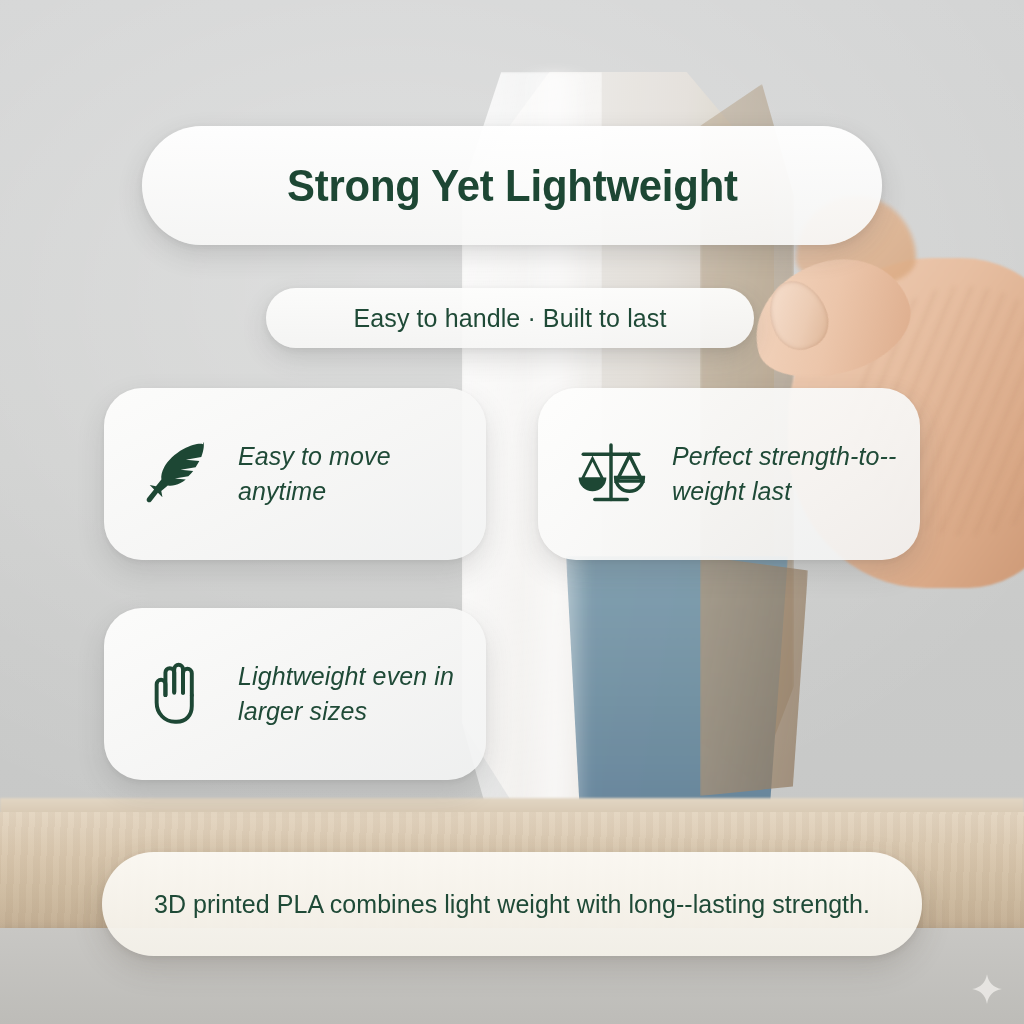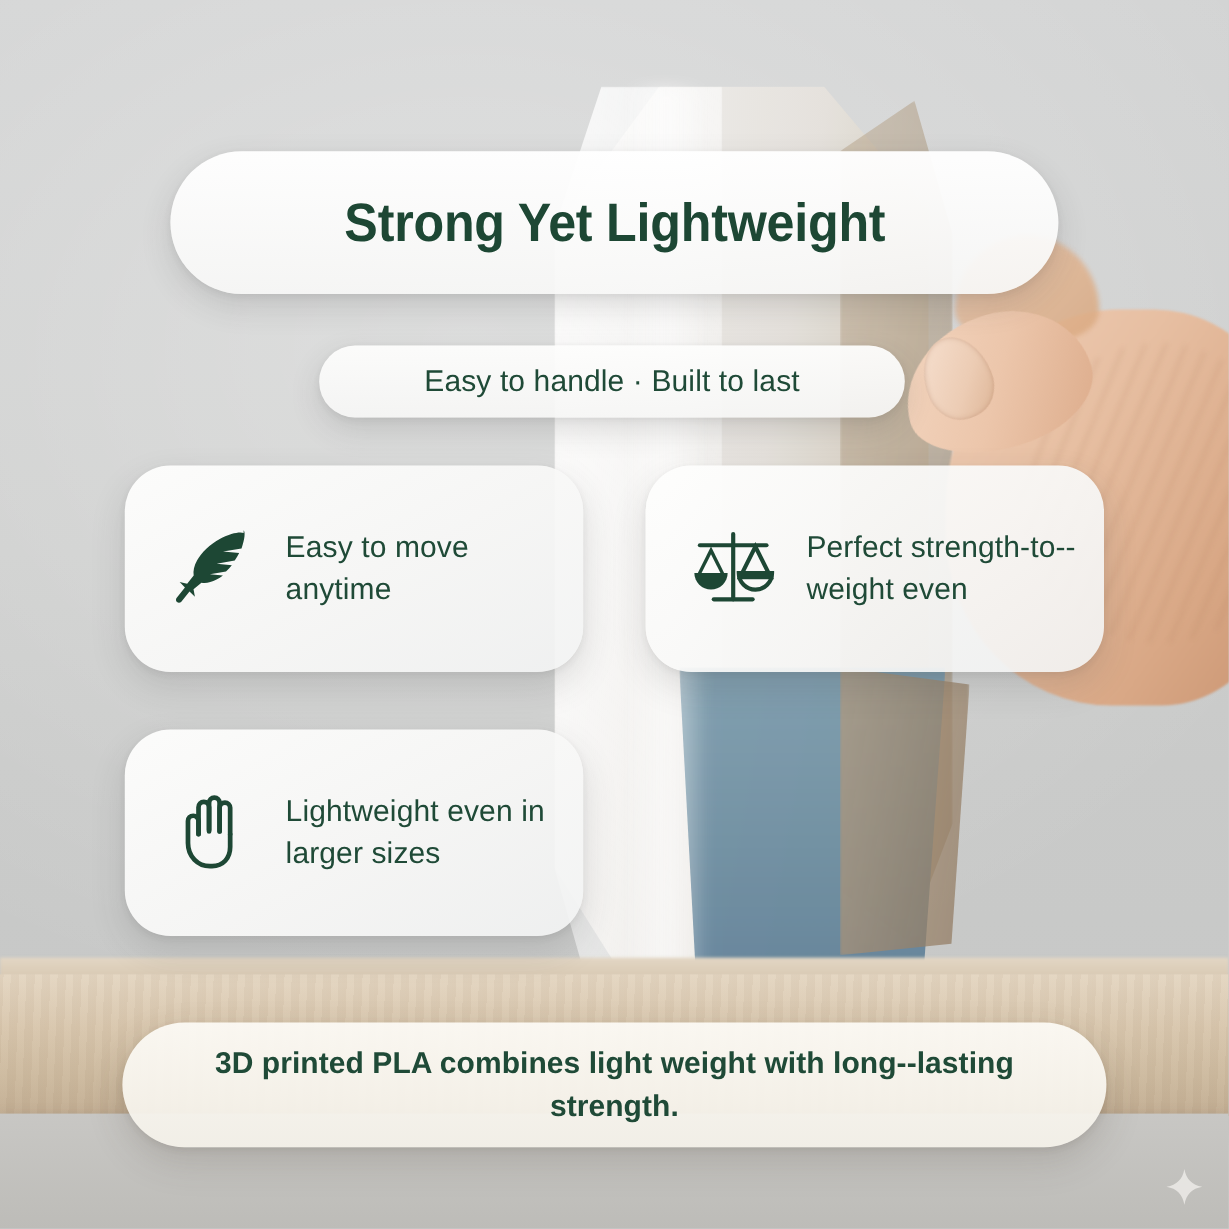--- a/index.html
+++ b/index.html
@@ -171,21 +171,21 @@
   }
 
   
   #feature-grid{
     position:absolute;
     left:104px; top:388px;
     width:816px; height:392px;
     display:grid;
     grid-template-columns:382px 382px;
     grid-template-rows:172px 172px;
-    column-gap:52px; row-gap:48px;
+    column-gap:52px; row-gap:48px;font-style:italic;
   }
   .feature-card{
     border-radius:38px;
     background:linear-gradient(150deg,rgba(254,254,253,.95) 0%, rgba(248,248,247,.93) 55%, rgba(242,243,243,.90) 100%);
     box-shadow:0 12px 28px rgba(60,60,60,.15), 0 2px 5px rgba(60,60,60,.07);
     display:flex; align-items:center;
     padding:0 22px 0 34px;
     gap:22px;
   }
   .feature-icon{
@@ -203,21 +203,20 @@
   }
 
   #footer-banner{
     left:102px; top:852px; width:820px; height:104px;
     border-radius:52px;
     display:flex; align-items:center; justify-content:center;
     text-align:center;
     background:linear-gradient(180deg,rgba(252,250,245,.94),rgba(245,242,234,.92));
     box-shadow:0 12px 30px rgba(70,60,50,.18), 0 2px 6px rgba(70,60,50,.10);
     padding:16px 36px;
-    font-weight:bold;
   }
   #footer-banner .footer-text{
     color:#1f4a37;
     font-size:25px;
     line-height:1.44;
     letter-spacing:.05px;
   }
 </style>
 </head>
 <body>
@@ -279,21 +278,21 @@
             <line x1="8" y1="15" x2="56" y2="15"></line>
             <line x1="18" y1="54" x2="46" y2="54"></line>
           </g>
           <path fill="currentColor" d="M16 16 L5 38 h22 z"></path>
           <path fill="#fbfbfa" d="M16 21.5 L9.2 35 h13.6 z"></path>
           <path fill="currentColor" d="M4 35 a12 12 0 0 0 24 0 z"></path>
           <path fill="none" stroke="currentColor" stroke-width="3" d="M48 16 L37 38 h22 z"></path>
           <path fill="none" stroke="currentColor" stroke-width="3" d="M36 35 a12 12 0 0 0 24 0 z"></path>
         </svg>
       </span>
-      <span class="feature-label">Perfect strength-to--weight even</span>
+      <span class="feature-label">Perfect strength-to--weight last</span>
     </div>
 
     <div class="feature-card">
       <span class="feature-icon">
         <svg viewBox="0 0 64 64" aria-hidden="true">
           <g fill="none" stroke="currentColor" stroke-width="3.4" stroke-linecap="round" stroke-linejoin="round">
             <path d="M22 33 V13.5 a3.8 3.8 0 0 1 7.6 0 V31"></path>
             <path d="M29.6 30 V10.5 a3.8 3.8 0 0 1 7.6 0 V31"></path>
             <path d="M37.2 31 V14 a3.8 3.8 0 0 1 7.6 0 v19"></path>
             <path d="M22 33 V23.5 a3.8 3.8 0 0 0-7.6 0 v15.8 c0 9.6 7 16.7 15.8 16.7 h1.6 c7.9 0 13-5.7 13-13.7 V33"></path>

